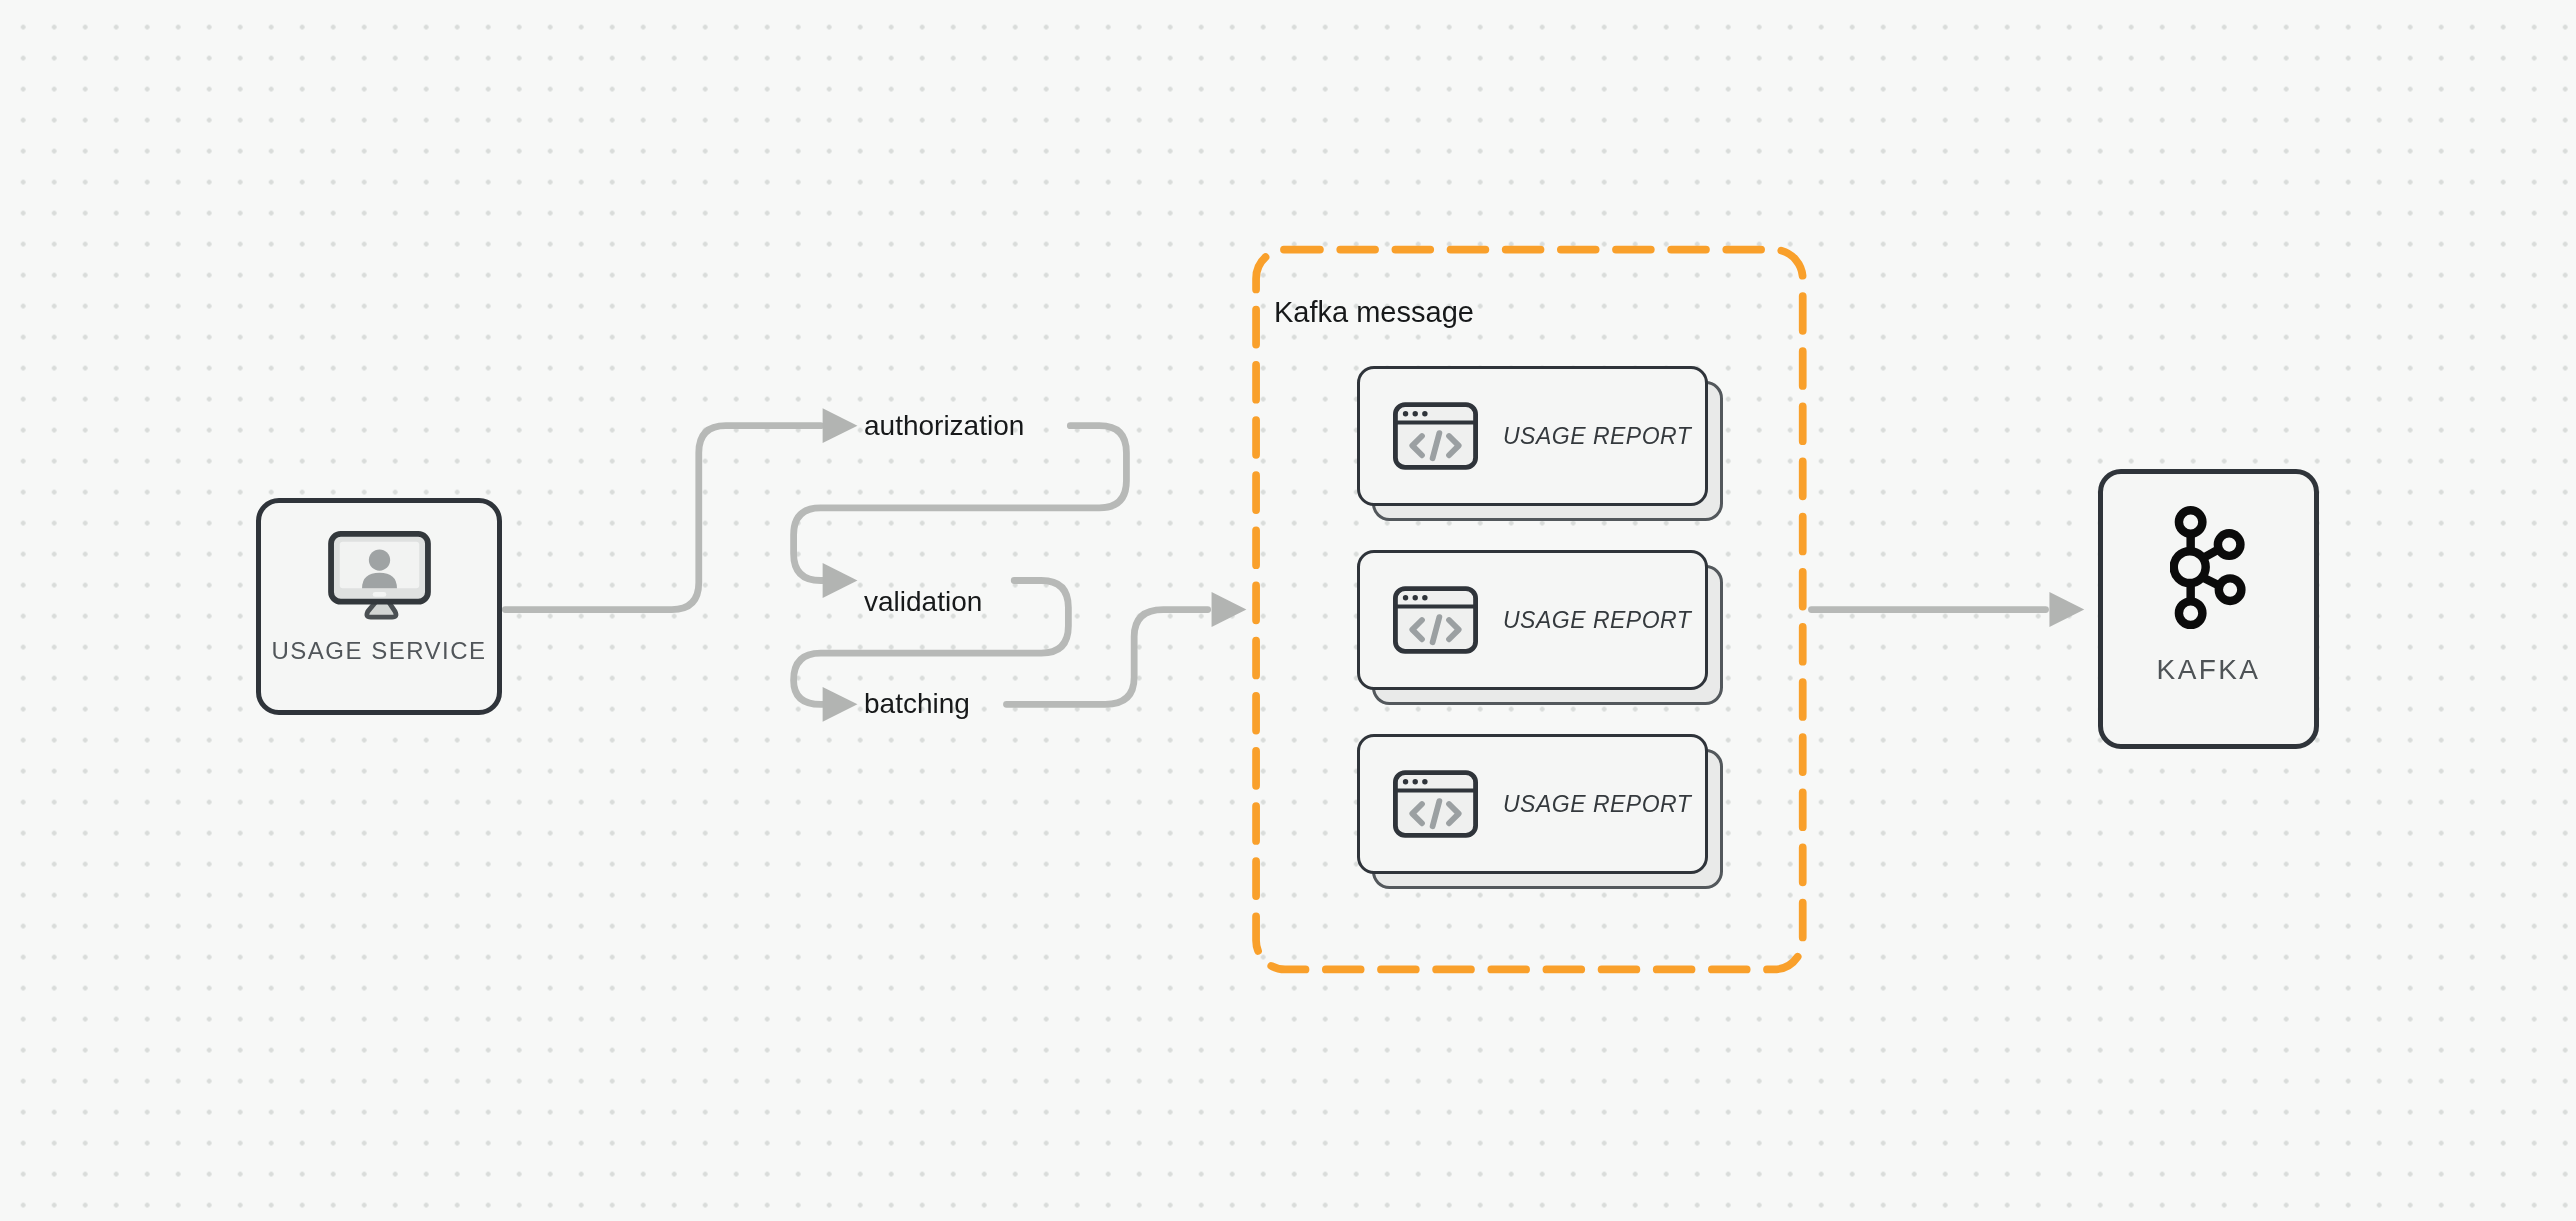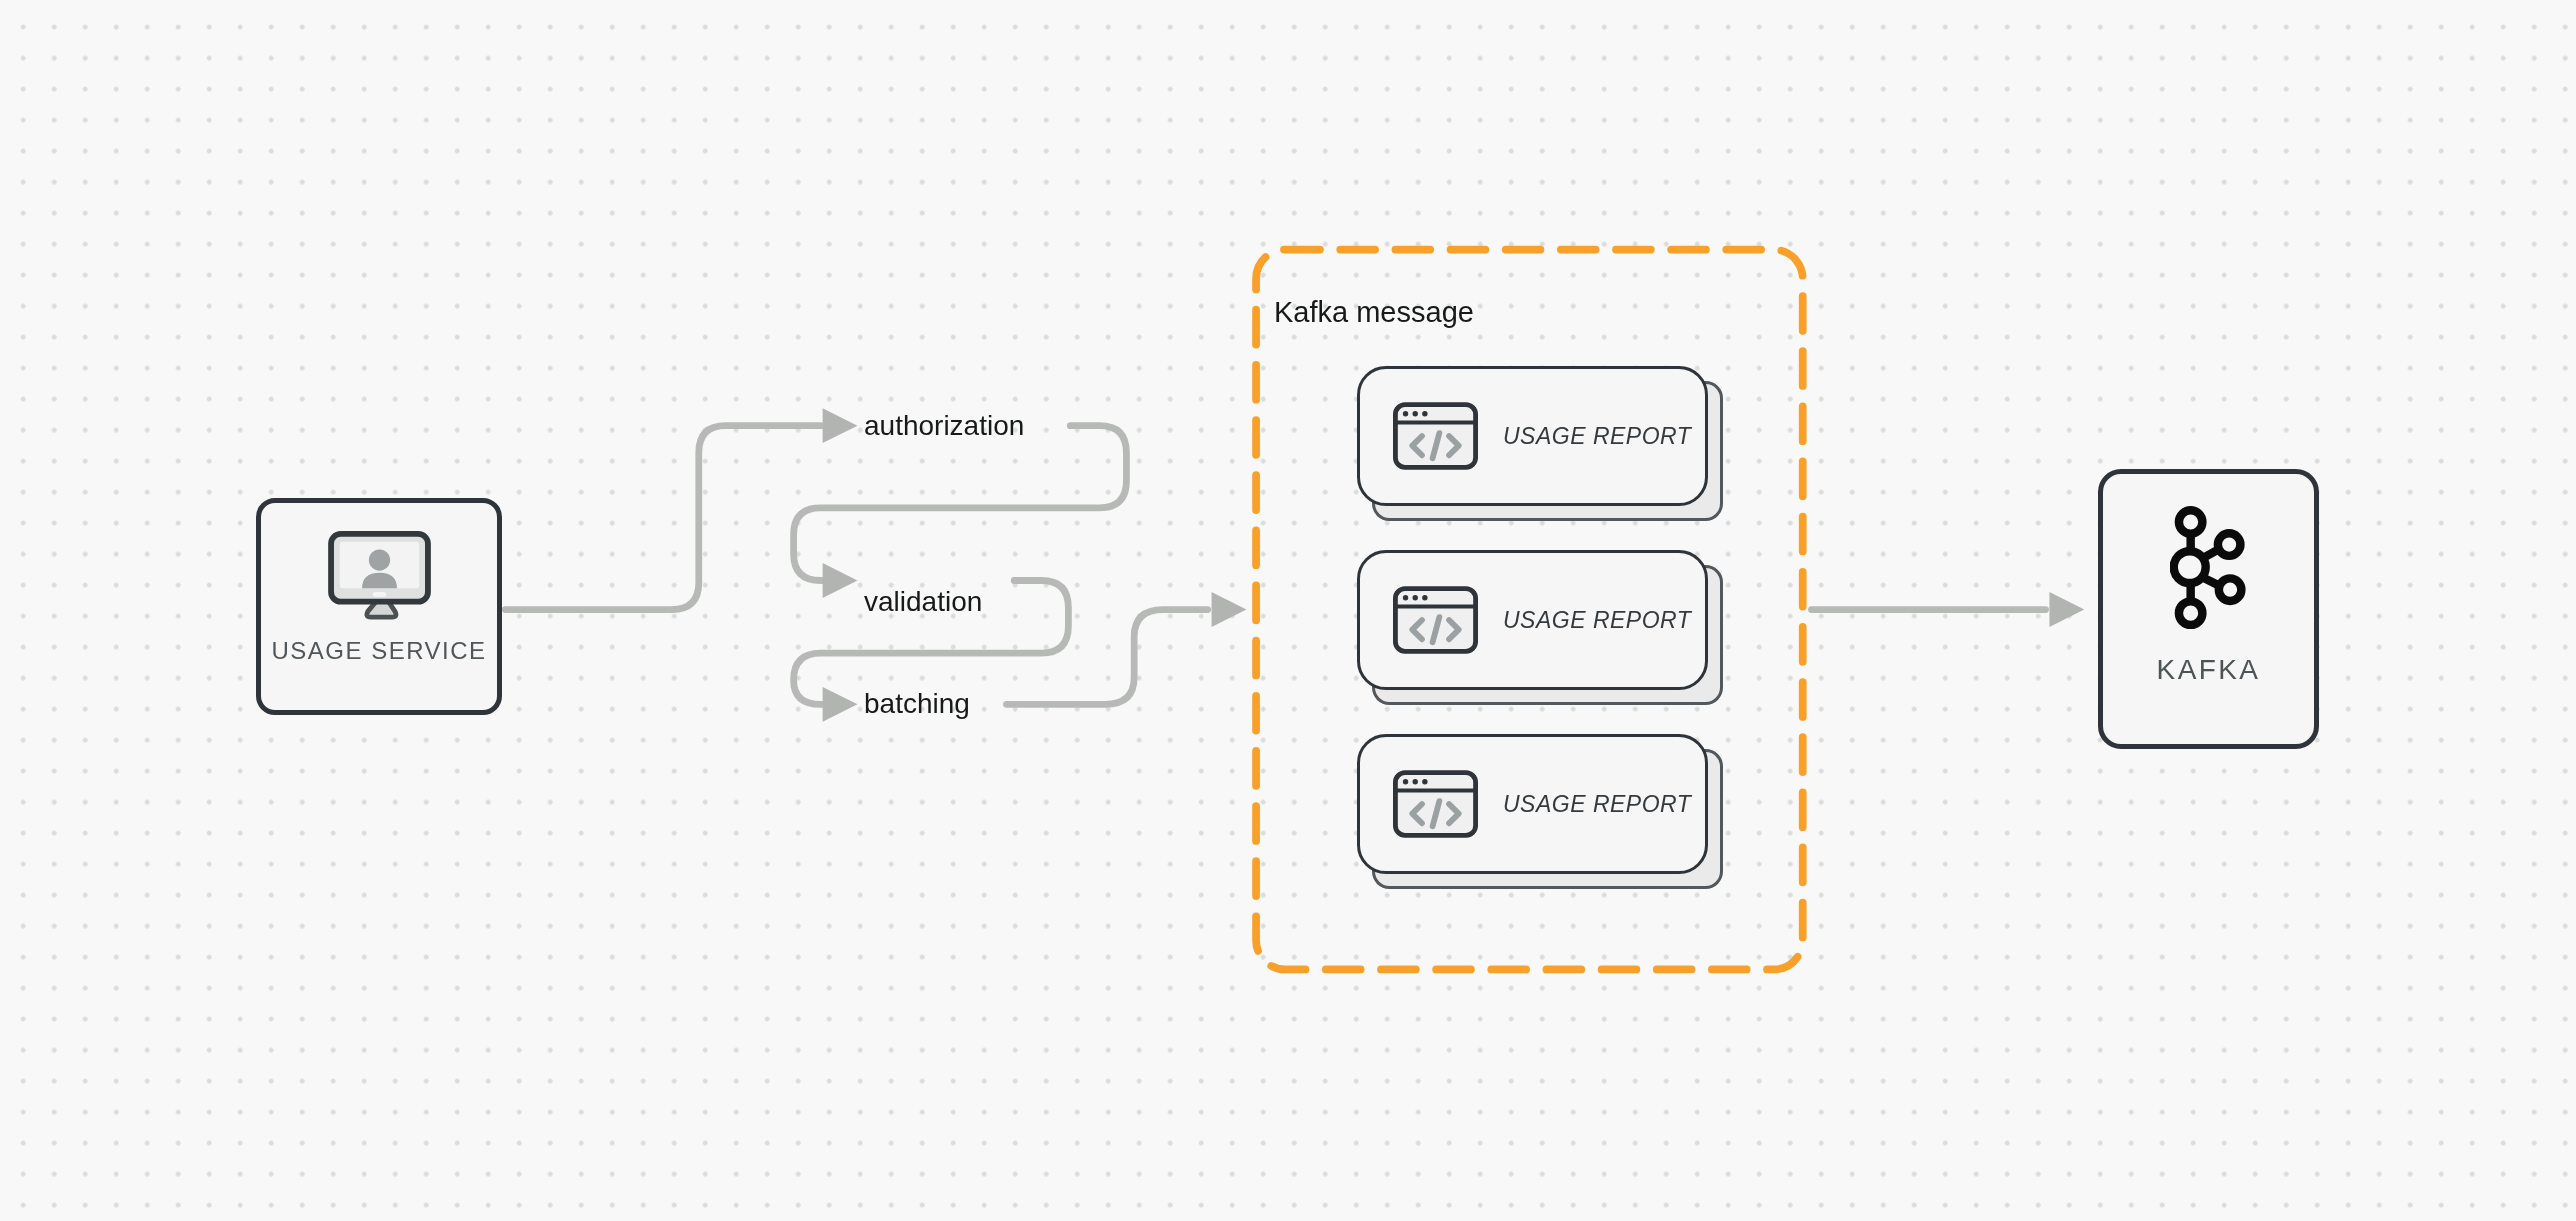--- a/index.html
+++ b/index.html
@@ -15,21 +15,21 @@
     font-family:"Liberation Sans",sans-serif;
   }
   svg.connector-layer{position:absolute;left:0;top:0;z-index:1;}
   .node{
     position:absolute;z-index:2;
     background:#f5f6f5;
     border:5.8px solid #2f343a;
     border-radius:23px;
     display:flex;flex-direction:column;align-items:center;
   }
-  .usage-service{left:256px;top:498px;width:246px;height:217px;justify-content:flex-start;padding-top:27px;border-radius:19px;}
+  .usage-service{left:256px;top:498px;width:246px;height:217px;justify-content:flex-start;padding-top:27px;}
   .usage-service .label{
     margin-top:13.5px;
     font-size:24px;letter-spacing:1.5px;color:#51565a;font-weight:400;
     white-space:nowrap;
   }
   .kafka-node{left:2098px;top:469px;width:221px;height:280px;justify-content:flex-start;padding-top:32px;}
   .kafka-node .label{
     margin-top:22px;
     font-size:28px;letter-spacing:2.4px;color:#4e5356;font-weight:400;
     white-space:nowrap;
@@ -48,21 +48,21 @@
     font-size:29px;font-weight:500;color:#17191a;
     white-space:nowrap;
   }
   .card-stack{position:absolute;z-index:2;left:1357px;width:366px;height:155px;}
   .card-behind{
     position:absolute;left:14.5px;top:14.5px;width:351px;height:140px;
     background:#e9eae9;border:3.9px solid #53585c;border-radius:17.4px;
   }
   .card-front{
     position:absolute;left:0;top:0;width:351px;height:140px;
-    background:#f5f6f5;border:3.9px solid #2f343a;border-radius:29px;
+    background:#f5f6f5;border:3.9px solid #2f343a;border-radius:17px;
     display:flex;align-items:center;padding-left:33px;gap:25px;
   }
   .card-front .label{
     font-size:23px;font-style:italic;font-weight:500;
     color:#34393d;letter-spacing:0.5px;white-space:nowrap;
   }
   .stack-1{top:366px;} .stack-2{top:550px;} .stack-3{top:734px;}
 </style>
 </head>
 <body>

